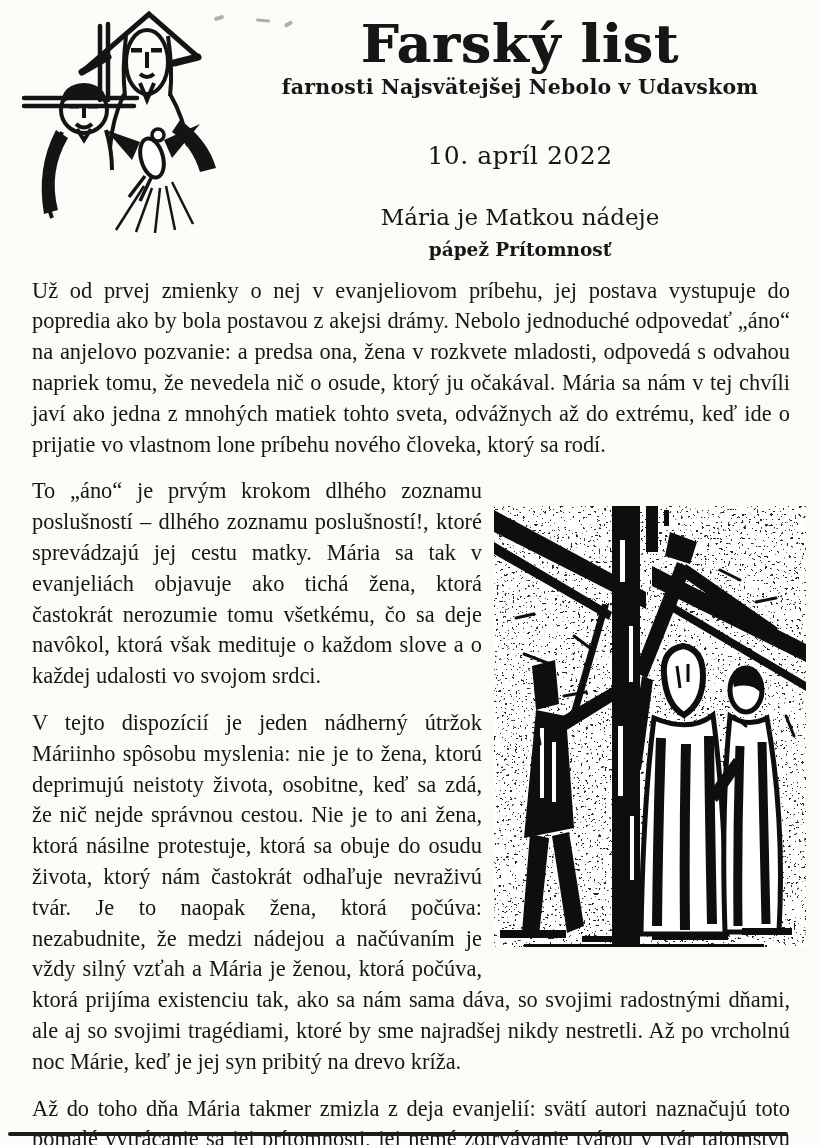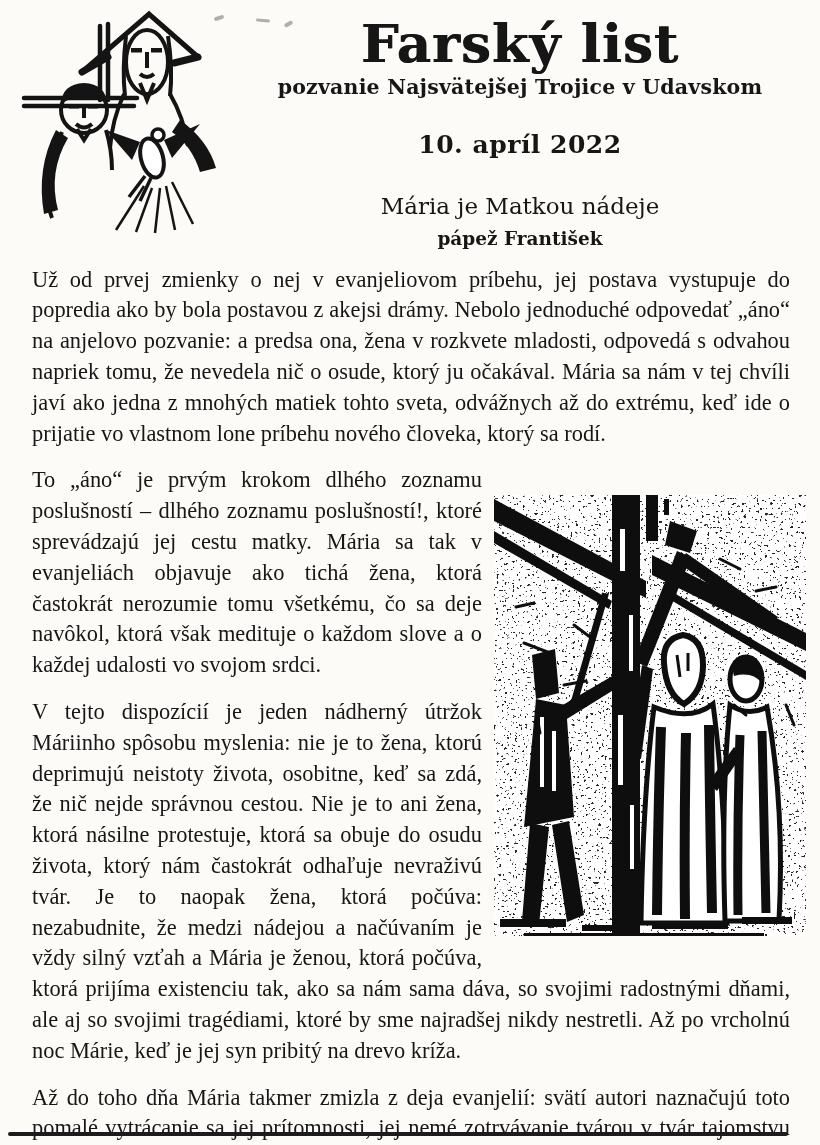--- a/index.html
+++ b/index.html
@@ -30,22 +30,22 @@
     margin:0;padding-top:16px;
     font-size:53px;line-height:1.05;
     font-weight:bold;letter-spacing:1px;
     text-shadow:.6px 0 0 #161616;
   }
   .subtitle{
     margin-top:3px;
     font-size:20.5px;font-weight:bold;letter-spacing:.2px;
   }
   .issue-date{
-    margin-top:31px;
-    font-size:25px;font-weight:bold;letter-spacing:.5px;
+    margin-top:42px;
+    font-size:25px;font-weight:normal;letter-spacing:.5px;
   }
   .heading{
     margin:34px 0 0 0;
     font-size:23px;font-weight:normal;
   }
   .author{
     margin-top:9px;
     font-size:18.5px;font-weight:bold;
   }
   
@@ -131,24 +131,24 @@
       </g>
     </svg>
   </div>
 
   <div class="scan-speck sp1"></div>
   <div class="scan-speck sp2"></div>
   <div class="scan-speck sp3"></div>
 
   <header class="masthead-text">
     <h1 class="title">Farský list</h1>
-    <div class="subtitle">pozvanie Najsvätejšej Trojice v Udavskom</div>
+    <div class="subtitle">farnosti Najsvätejšej Nebolo v Udavskom</div>
     <div class="issue-date">10. apríl 2022</div>
     <h2 class="heading">Mária je Matkou nádeje</h2>
-    <div class="author">pápež František</div>
+    <div class="author">pápež Prítomnosť</div>
   </header>
 
   <main class="article">
     <p>Už od prvej zmienky o nej v evanjeliovom príbehu, jej postava vystupuje do popredia ako by bola postavou z akejsi drámy. Nebolo jednoduché odpovedať „áno“ na anjelovo pozvanie: a predsa ona, žena v rozkvete mladosti, odpovedá s odvahou napriek tomu, že nevedela nič o osude, ktorý ju očakával. Mária sa nám v tej chvíli javí ako jedna z mnohých matiek tohto sveta, odvážnych až do extrému, keď ide o prijatie vo vlastnom lone príbehu nového človeka, ktorý sa rodí.</p>
 
     <div class="woodcut">
       <svg viewBox="0 0 312 441" aria-hidden="true">
         <defs>
           <filter id="grain" x="0" y="0" width="100%" height="100%">
             <feTurbulence type="fractalNoise" baseFrequency="0.38" numOctaves="2" seed="11" result="n"></feTurbulence>

